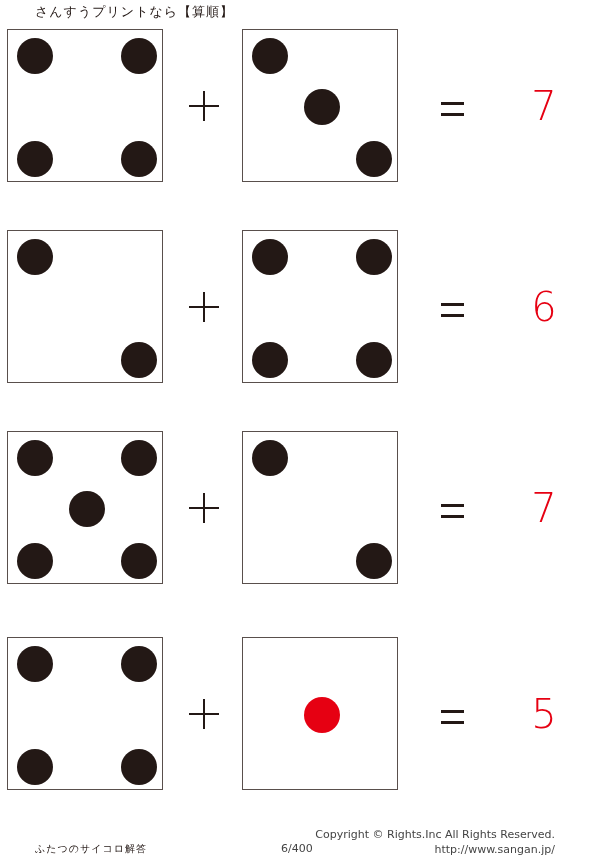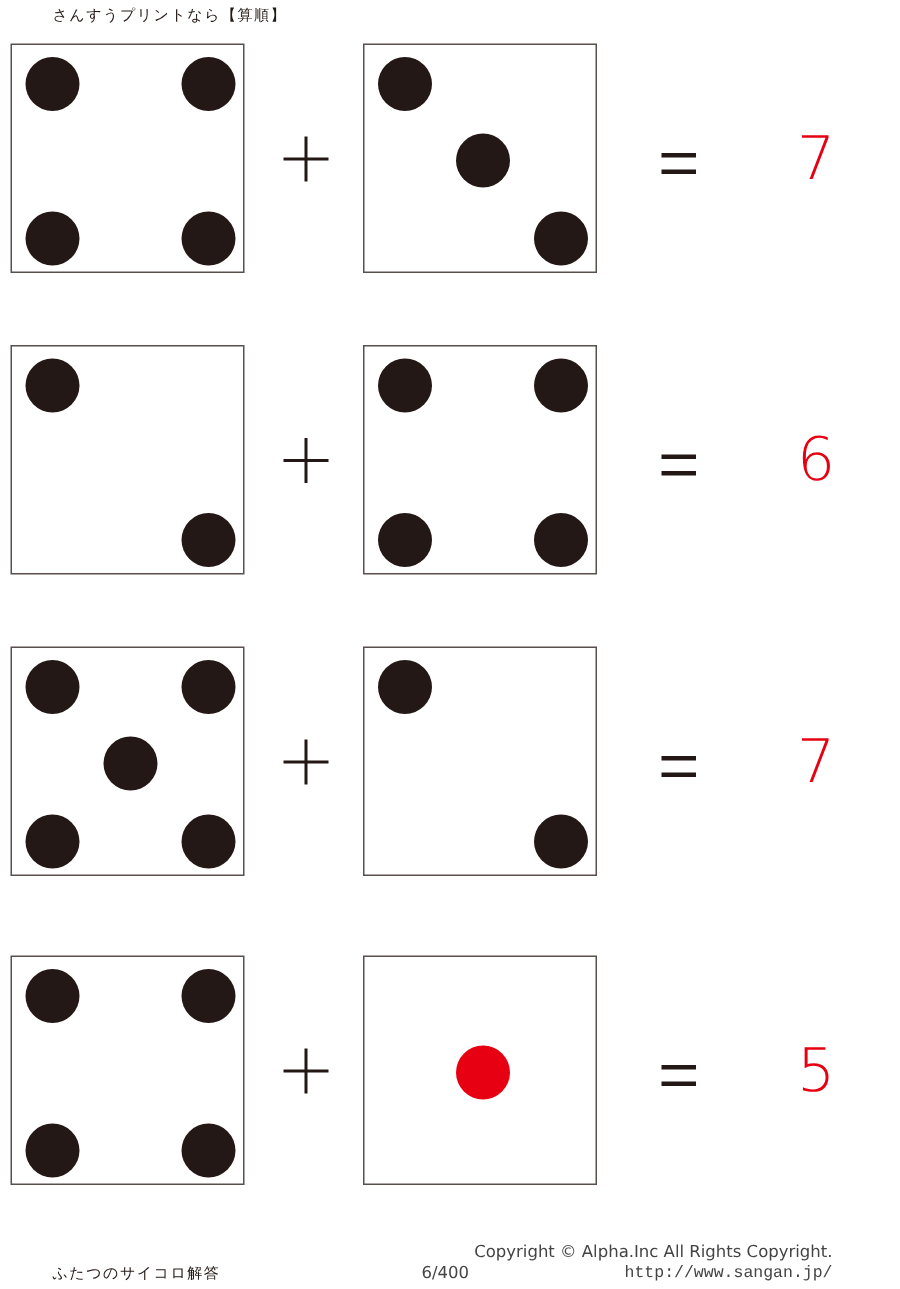--- a/index.html
+++ b/index.html
@@ -1,36 +1,36 @@
 <!DOCTYPE html>
 <html><head>
   <meta charset="utf-8">
   <style>
     html, body { margin:0; padding:0; background:#ffffff; }
     body { width:600px; height:859px; position:relative; overflow:hidden;
            font-family:"DejaVu Sans", sans-serif; color:#231815; }
-    .header-title { position:absolute; left:35px; top:3px; font-size:10px; letter-spacing:1px; color:#231815; }
+    .header-title { position:absolute; left:35px; top:3px; font-size:13px; letter-spacing:1px; color:#231815; }
     .row { position:absolute; left:0; width:600px; height:156px; }
     .die { position:absolute; width:156px; height:153px; border:1.5px solid #594f4c; box-sizing:border-box; background:#fff; }
     .die.left { left:7px; }
     .die.right { left:242px; }
     .pip { position:absolute; width:36px; height:36px; border-radius:50%; background:#231815; margin-left:-18px; margin-top:-18px; }
     .pip.red { background:#e60012; }
     .plus { position:absolute; left:189px; top:62px; width:30px; height:30px; }
     .plus::before { content:""; position:absolute; left:0; top:14px; width:30px; height:2px; background:#231815; }
     .plus::after { content:""; position:absolute; left:14px; top:0; width:2px; height:30px; background:#231815; }
     .equals { position:absolute; left:441px; top:73px; width:23px; height:13px; }
     .equals::before, .equals::after { content:""; position:absolute; left:0; width:23px; height:2.5px; background:#231815; }
     .equals::before { top:0; } .equals::after { top:11px; }
     .answer { position:absolute; left:522px; top:50px; width:44px; text-align:center;
               font-family:"DejaVu Sans", sans-serif; font-weight:200; font-size:40px; color:#e60012; line-height:54px; }
     .footer-left { position:absolute; left:35px; top:842px; font-size:10px; letter-spacing:1px; }
     .footer-page { position:absolute; left:281px; top:842px; font-size:11px; color:#444; }
     .footer-copy { position:absolute; right:45px; top:828px; font-size:11px; text-align:right; color:#444; }
-    .footer-url { position:absolute; right:45px; top:843px; font-size:11px; text-align:right; color:#444;font-family:Liberation Mono, monospace; }
+    .footer-url { position:absolute; right:45px; top:843px; font-size:11px; text-align:right; color:#444; }
   </style>
 </head>
 <body>
 
 <div class="header-title">さんすうプリントなら【算順】</div>
 
 <div class="row" style="top:29px;">
   <div class="die left">
     <div class="pip" style="left:27px;top:26px;"></div>
     <div class="pip" style="left:131px;top:26px;"></div>
@@ -90,14 +90,14 @@
   <div class="plus"></div>
   <div class="die right">
     <div class="pip red" style="left:79px;top:77px;"></div>
   </div>
   <div class="equals"></div>
   <div class="answer">5</div>
 </div>
 
 <div class="footer-left">ふたつのサイコロ解答</div>
 <div class="footer-page">6/400</div>
-<div class="footer-copy">Copyright ©  Alpha.Inc All Rights Copyright.</div>
+<div class="footer-copy">Copyright ©  Rights.Inc All Rights Reserved.</div>
 <div class="footer-url">http://www.sangan.jp/</div>
 
 </body></html>

